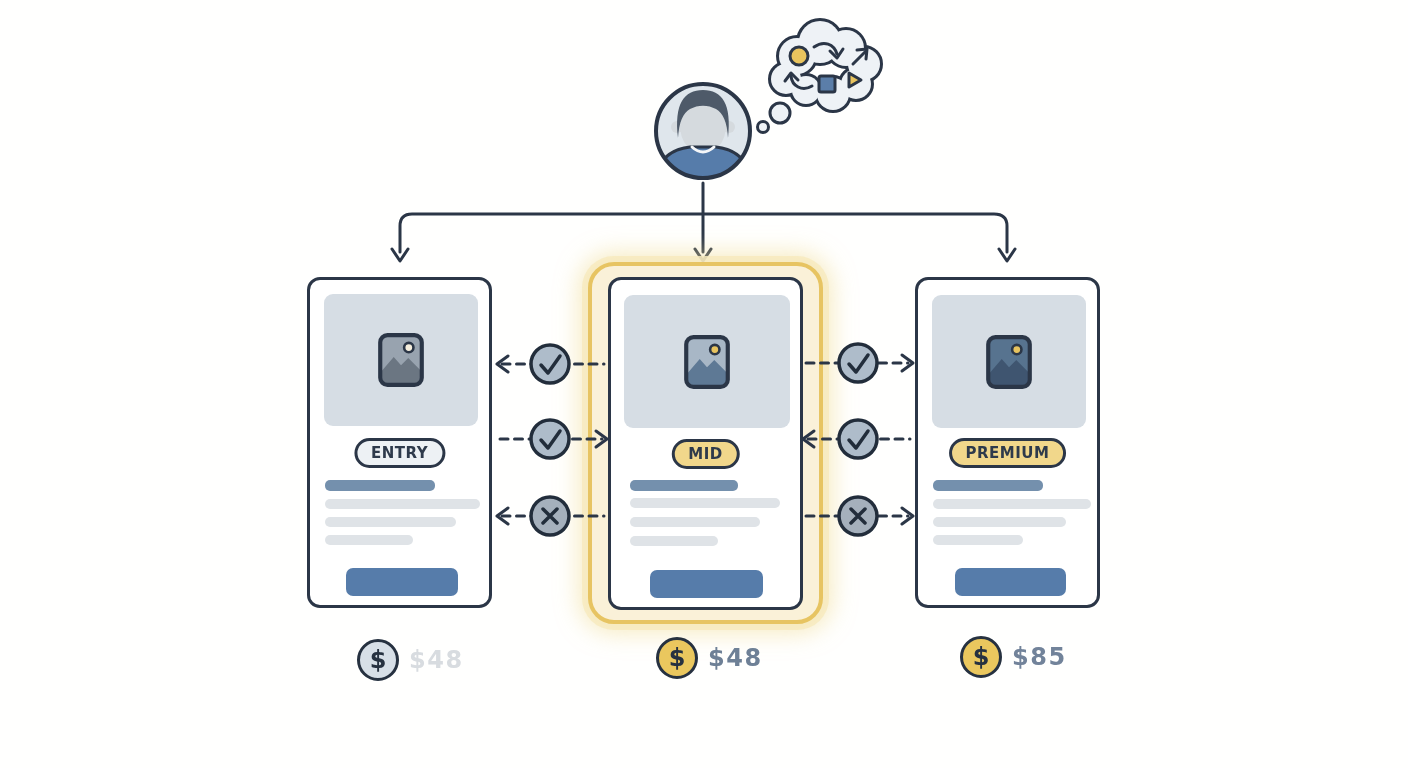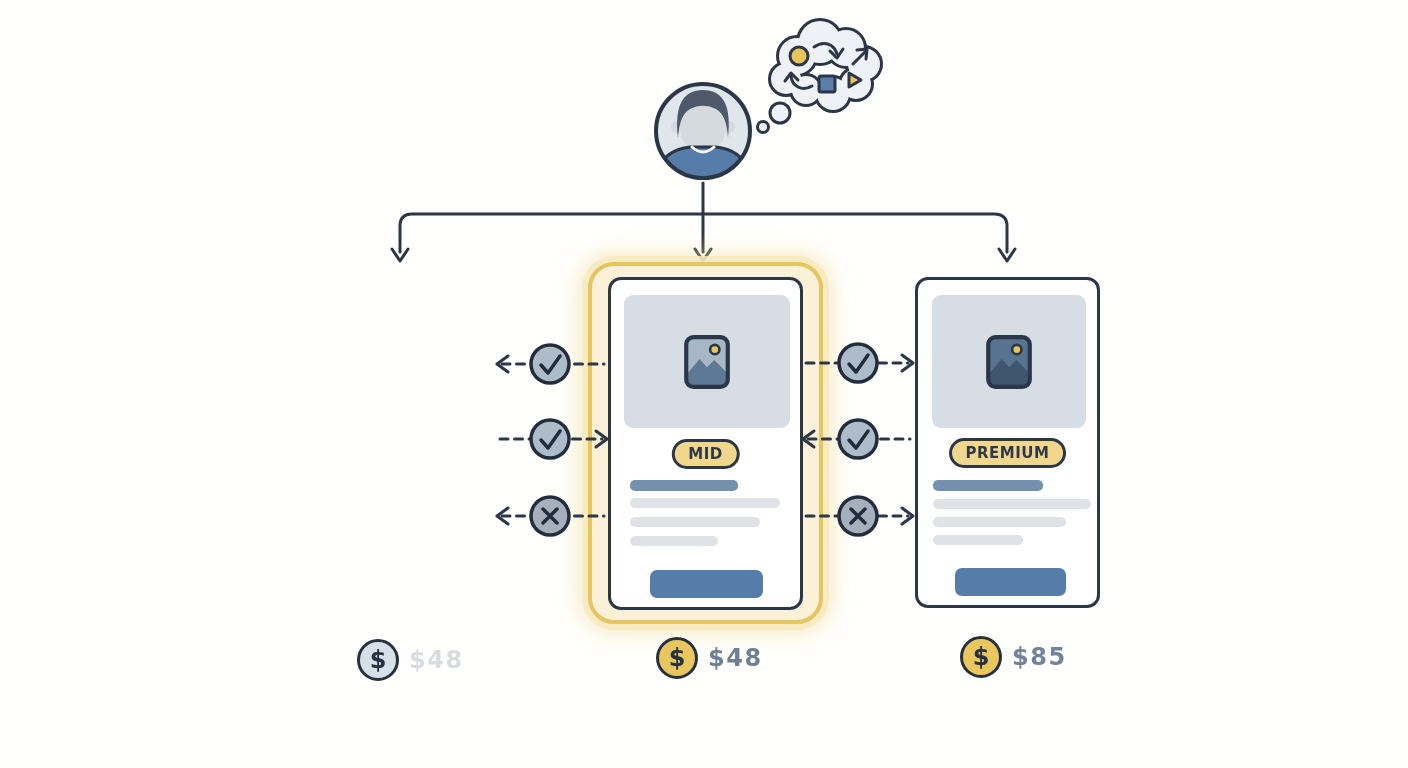--- a/index.html
+++ b/index.html
@@ -149,20 +149,36 @@
       <path class="ah" d="M785,81 L791,73 L798,80"></path>
       <path class="wire" d="M853,64 L866,51"></path>
       <path class="ah" d="M857,50 L867,49 L866,59"></path>
       <rect x="819" y="76" width="16" height="16" rx="2" fill="#5b7ea9" stroke="#2b3647" stroke-width="3"></rect>
       <path d="M849,73 L861,80 L849,87 Z" fill="#e9c45e" stroke="#2b3647" stroke-width="3" stroke-linejoin="round"></path>
     </g>
   </svg>
 
   <div id="mid-ring"></div>
 
+  <div class="card" id="card-entry">
+    <div class="thumb">
+      <svg class="img-icon icon-entry" viewBox="0 0 44 52">
+        <rect class="body" x="2" y="2" width="40" height="48" rx="7"></rect>
+        <path class="mtn" d="M3,37 L15,23 L22,31 L29,24 L41,36 L41,43 Q41,50 34,50 L10,50 Q3,50 3,43 Z"></path>
+        <circle class="sun" cx="29.5" cy="14" r="4.5"></circle>
+        <rect class="outline" x="2" y="2" width="40" height="48" rx="7"></rect>
+      </svg>
+    </div>
+    <div class="badge badge-gray">ENTRY</div>
+    <div class="line line-title"></div>
+    <div class="line line-g1"></div>
+    <div class="line line-g2"></div>
+    <div class="line line-g3"></div>
+    <div class="cta"></div>
+  </div>
 
   <div class="card" id="card-mid">
     <div class="thumb">
       <svg class="img-icon icon-mid" viewBox="0 0 44 52">
         <rect class="body" x="2" y="2" width="40" height="48" rx="7"></rect>
         <path class="mtn" d="M3,37 L15,23 L22,31 L29,24 L41,36 L41,43 Q41,50 34,50 L10,50 Q3,50 3,43 Z"></path>
         <circle class="sun" cx="29.5" cy="14" r="4.5"></circle>
         <rect class="outline" x="2" y="2" width="40" height="48" rx="7"></rect>
       </svg>
     </div>

